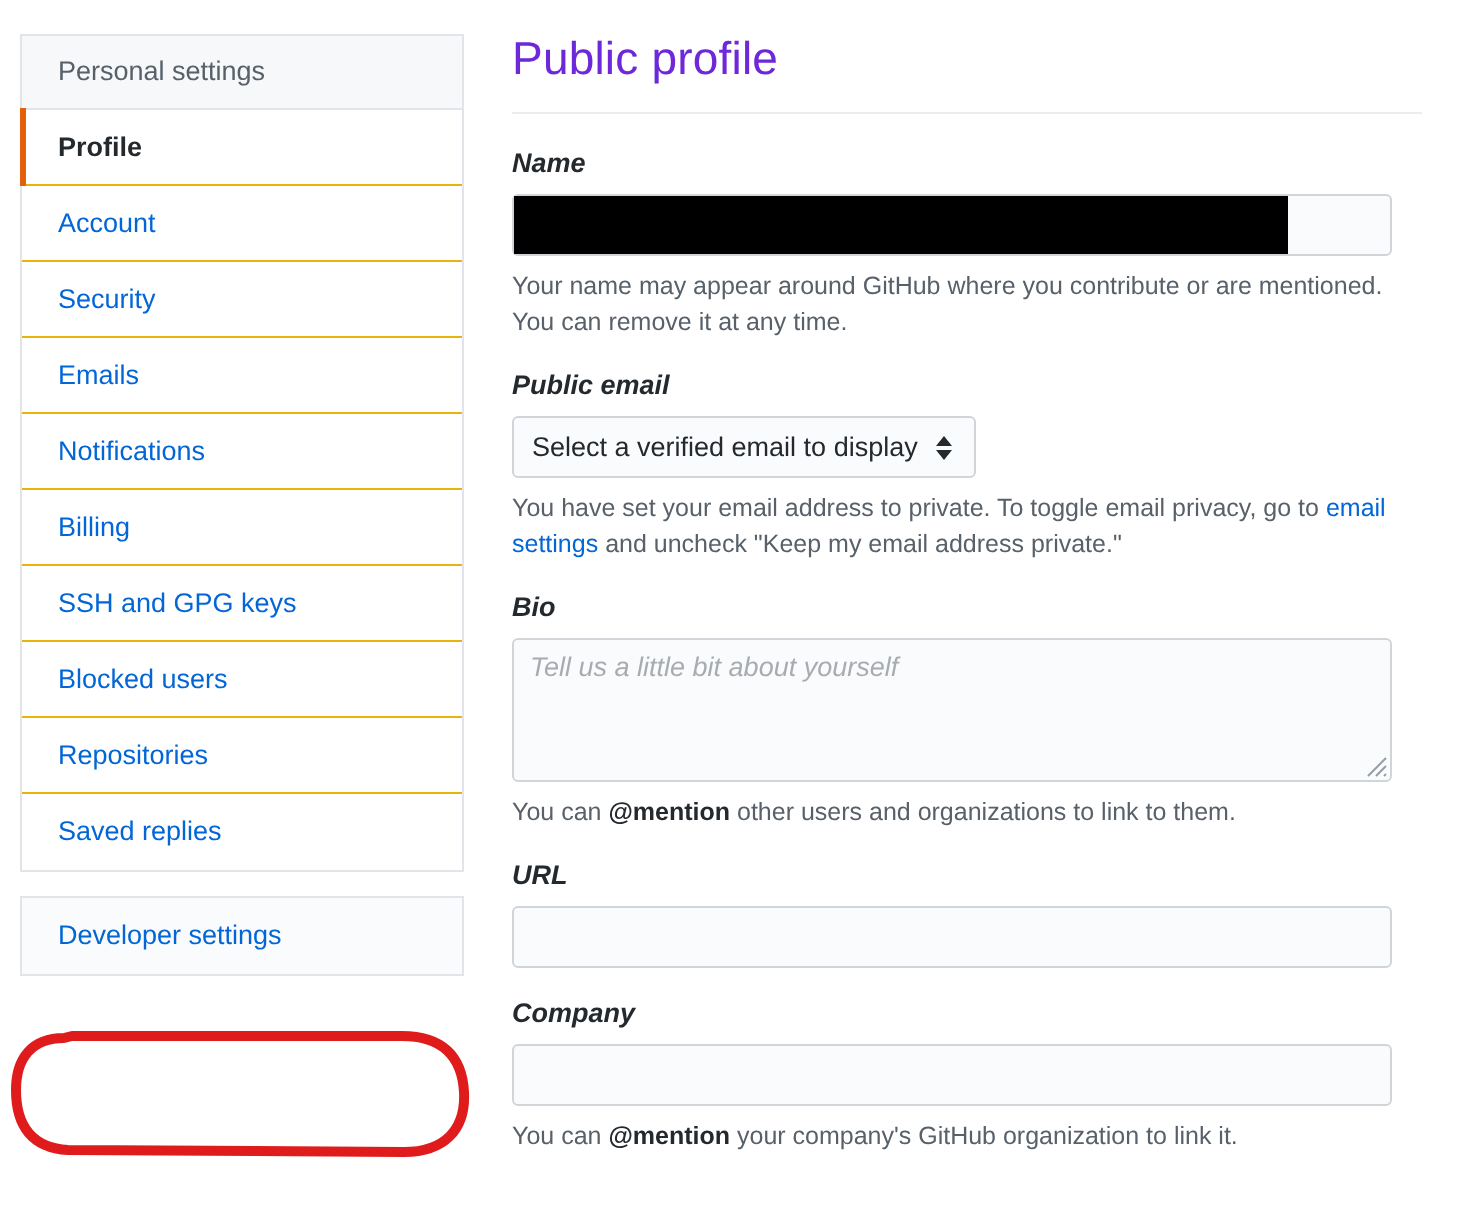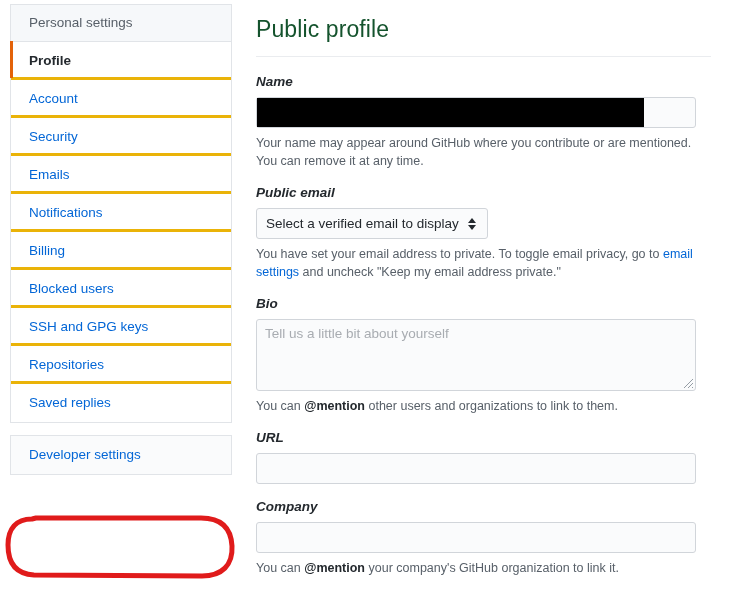--- a/index.html
+++ b/index.html
@@ -14,21 +14,21 @@
     overflow: hidden;
     font-family: "Liberation Sans", sans-serif;
     color: #24292e;
     -webkit-font-smoothing: antialiased;
   }
 
   
   .sidebar {
     position: absolute;
     left: 10px;
-    top: 4px;
+    top: 17px;
     width: 222px;
     box-sizing: border-box;
   }
   .sidebar-header {
     background: #f6f8fa;
     border: 1px solid #e1e4e8;
     border-bottom: 1px solid #e1e4e8;
     padding: 9px 0 9px 18px;
     font-size: 13.5px;
     color: #586069;
@@ -42,21 +42,21 @@
     background: #ffffff;
     box-sizing: border-box;
   }
   .nav-item {
     position: relative;
     height: 38px;
     line-height: 38px;
     padding-left: 18px;
     font-size: 13.5px;
     color: #0366d6;
-    border-bottom: 3px solid #eab308;
+    border-bottom: 1px solid #eab308;
     box-sizing: border-box;
     cursor: pointer;
     white-space: nowrap;
   }
   .nav-item:last-child {
     border-bottom: none;
   }
   .nav-item.active {
     color: #24292e;
     font-weight: bold;
@@ -97,21 +97,21 @@
   
   .main {
     position: absolute;
     left: 256px;
     top: 14px;
     width: 455px;
   }
   .page-title {
     font-size: 23px;
     font-weight: normal;
-    color: #14532d;
+    color: #6d28d9;
     margin: 0;
     padding: 0 0 12px 0;
     line-height: 30px;
     letter-spacing: 0.1px;
   }
   .title-rule {
     border: none;
     border-top: 1px solid #eaecef;
     margin: 0 0 16px 0;
     height: 0;
@@ -226,20 +226,21 @@
     box-sizing: border-box;
     border: 1px solid #d1d5da;
     border-radius: 3px;
     background: #fafbfc;
     font-family: "Liberation Sans", sans-serif;
     font-size: 13.5px;
     color: #24292e;
     padding: 6px 8px;
     resize: none;
     outline: none;
+    font-style: italic;
   }
   .bio-area::placeholder { color: #a8acb1; }
   .text-input::placeholder { color: #a8acb1; }
   .bio-wrap { position: relative; width: 440px; }
   .resize-grip {
     position: absolute;
     right: 2px;
     bottom: 2px;
     width: 11px;
     height: 11px;
@@ -266,24 +267,24 @@
     <div class="nav-item">
       <span>Emails</span>
     </div>
     <div class="nav-item">
       <span>Notifications</span>
     </div>
     <div class="nav-item">
       <span>Billing</span>
     </div>
     <div class="nav-item">
+      <span>SSH and GPG keys</span>
+    </div>
+    <div class="nav-item">
       <span>Blocked users</span>
-    </div>
-    <div class="nav-item">
-      <span>SSH and GPG keys</span>
     </div>
     <div class="nav-item">
       <span>Repositories</span>
     </div>
     <div class="nav-item">
       <span>Saved replies</span>
     </div>
   </div>
 
   <div class="nav-group-dev">

